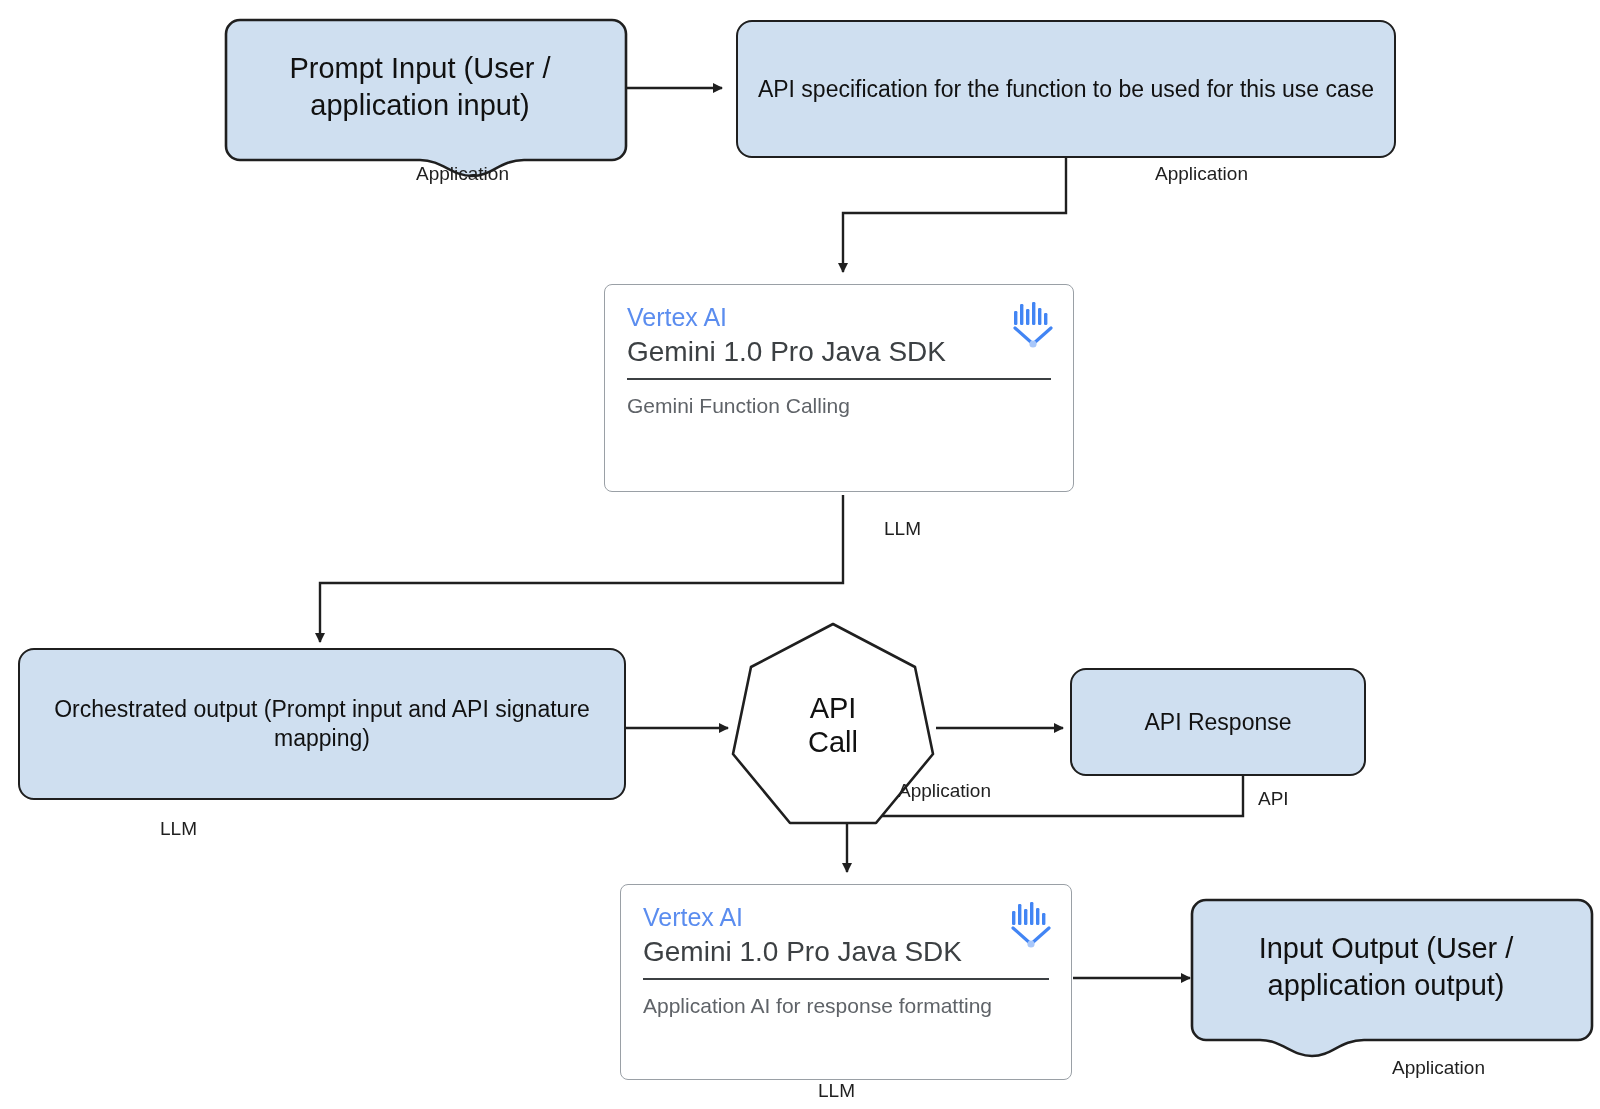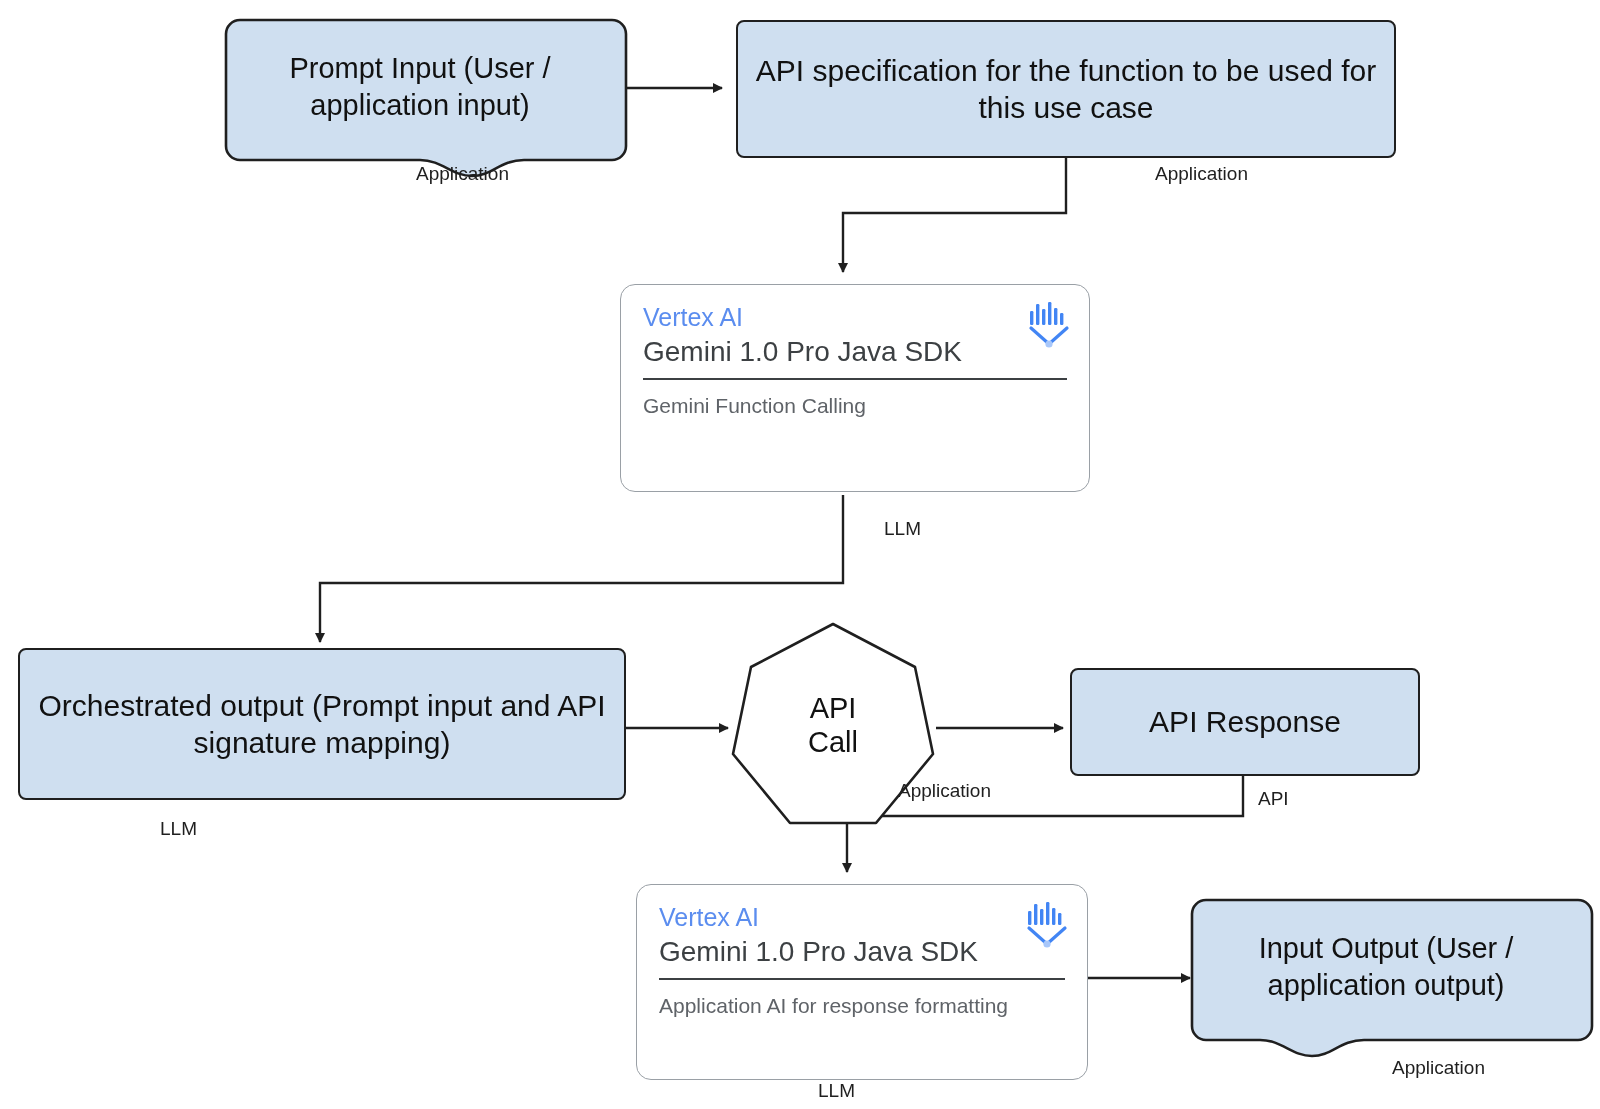--- a/index.html
+++ b/index.html
@@ -27,27 +27,27 @@
     pointer-events: none;
   }
   .node {
     position: absolute;
     box-sizing: border-box;
   }
   
   .blue-box {
     background: #cfdff0;
     border: 2px solid #1f1f1f;
-    border-radius: 8px;
+    border-radius: 16px;
     display: flex;
     align-items: center;
     justify-content: center;
     text-align: center;
     padding: 6px 14px;
-    font-size: 30px;
+    font-size: 23px;
     line-height: 1.25;
     color: #111;
   }
   
   .doc-box {
     position: absolute;
   }
   .doc-box .doc-label {
     position: absolute;
     left: 0;
@@ -62,25 +62,24 @@
     padding: 0 18px 22px 6px;
     font-size: 29px;
     line-height: 1.26;
     color: #111;
     pointer-events: none;
   }
   
   .card {
     background: #ffffff;
     border: 1.5px solid #9aa0a6;
-    border-radius: 15px;
+    border-radius: 8px;
     box-sizing: border-box;
     padding: 18px 22px 16px 22px;
     position: absolute;
-    margin-left: 16px;
   }
   .card-title {
     color: #5b8def;
     font-size: 25px;
     margin-bottom: 4px;
     font-weight: 400;
   }
   .card-sub {
     color: #3c4043;
     font-size: 28px;
@@ -198,21 +197,21 @@
     <svg width="210" height="210" viewBox="0 0 210 210">
       <polygon points="105,4 187,47 205,134 148,203 62,203 5,134 23,47" fill="#ffffff" stroke="#1f1f1f" stroke-width="2.6" stroke-linejoin="round"></polygon>
     </svg>
     <div class="hept-text">
       <span>API</span>
       <span>Call</span>
     </div>
   </div>
   <div class="caption" style="left:898px; top:780px;">Application</div>
 
-  <div class="node blue-box" style="left:1070px; top:668px; width:350px; height:108px;">
+  <div class="node blue-box" style="left:1070px; top:668px; width:296px; height:108px;">
     <span>API Response</span>
   </div>
   <div class="caption" style="left:1258px; top:788px;">API</div>
 
   <div class="card" style="left:620px; top:884px; width:452px; height:196px;">
     <div class="card-title">Vertex AI</div>
     <div class="card-sub">Gemini 1.0 Pro Java SDK</div>
     <div class="card-rule"></div>
     <div class="card-foot">Application AI for response formatting</div>
     <svg class="card-logo" viewBox="0 0 44 48">

